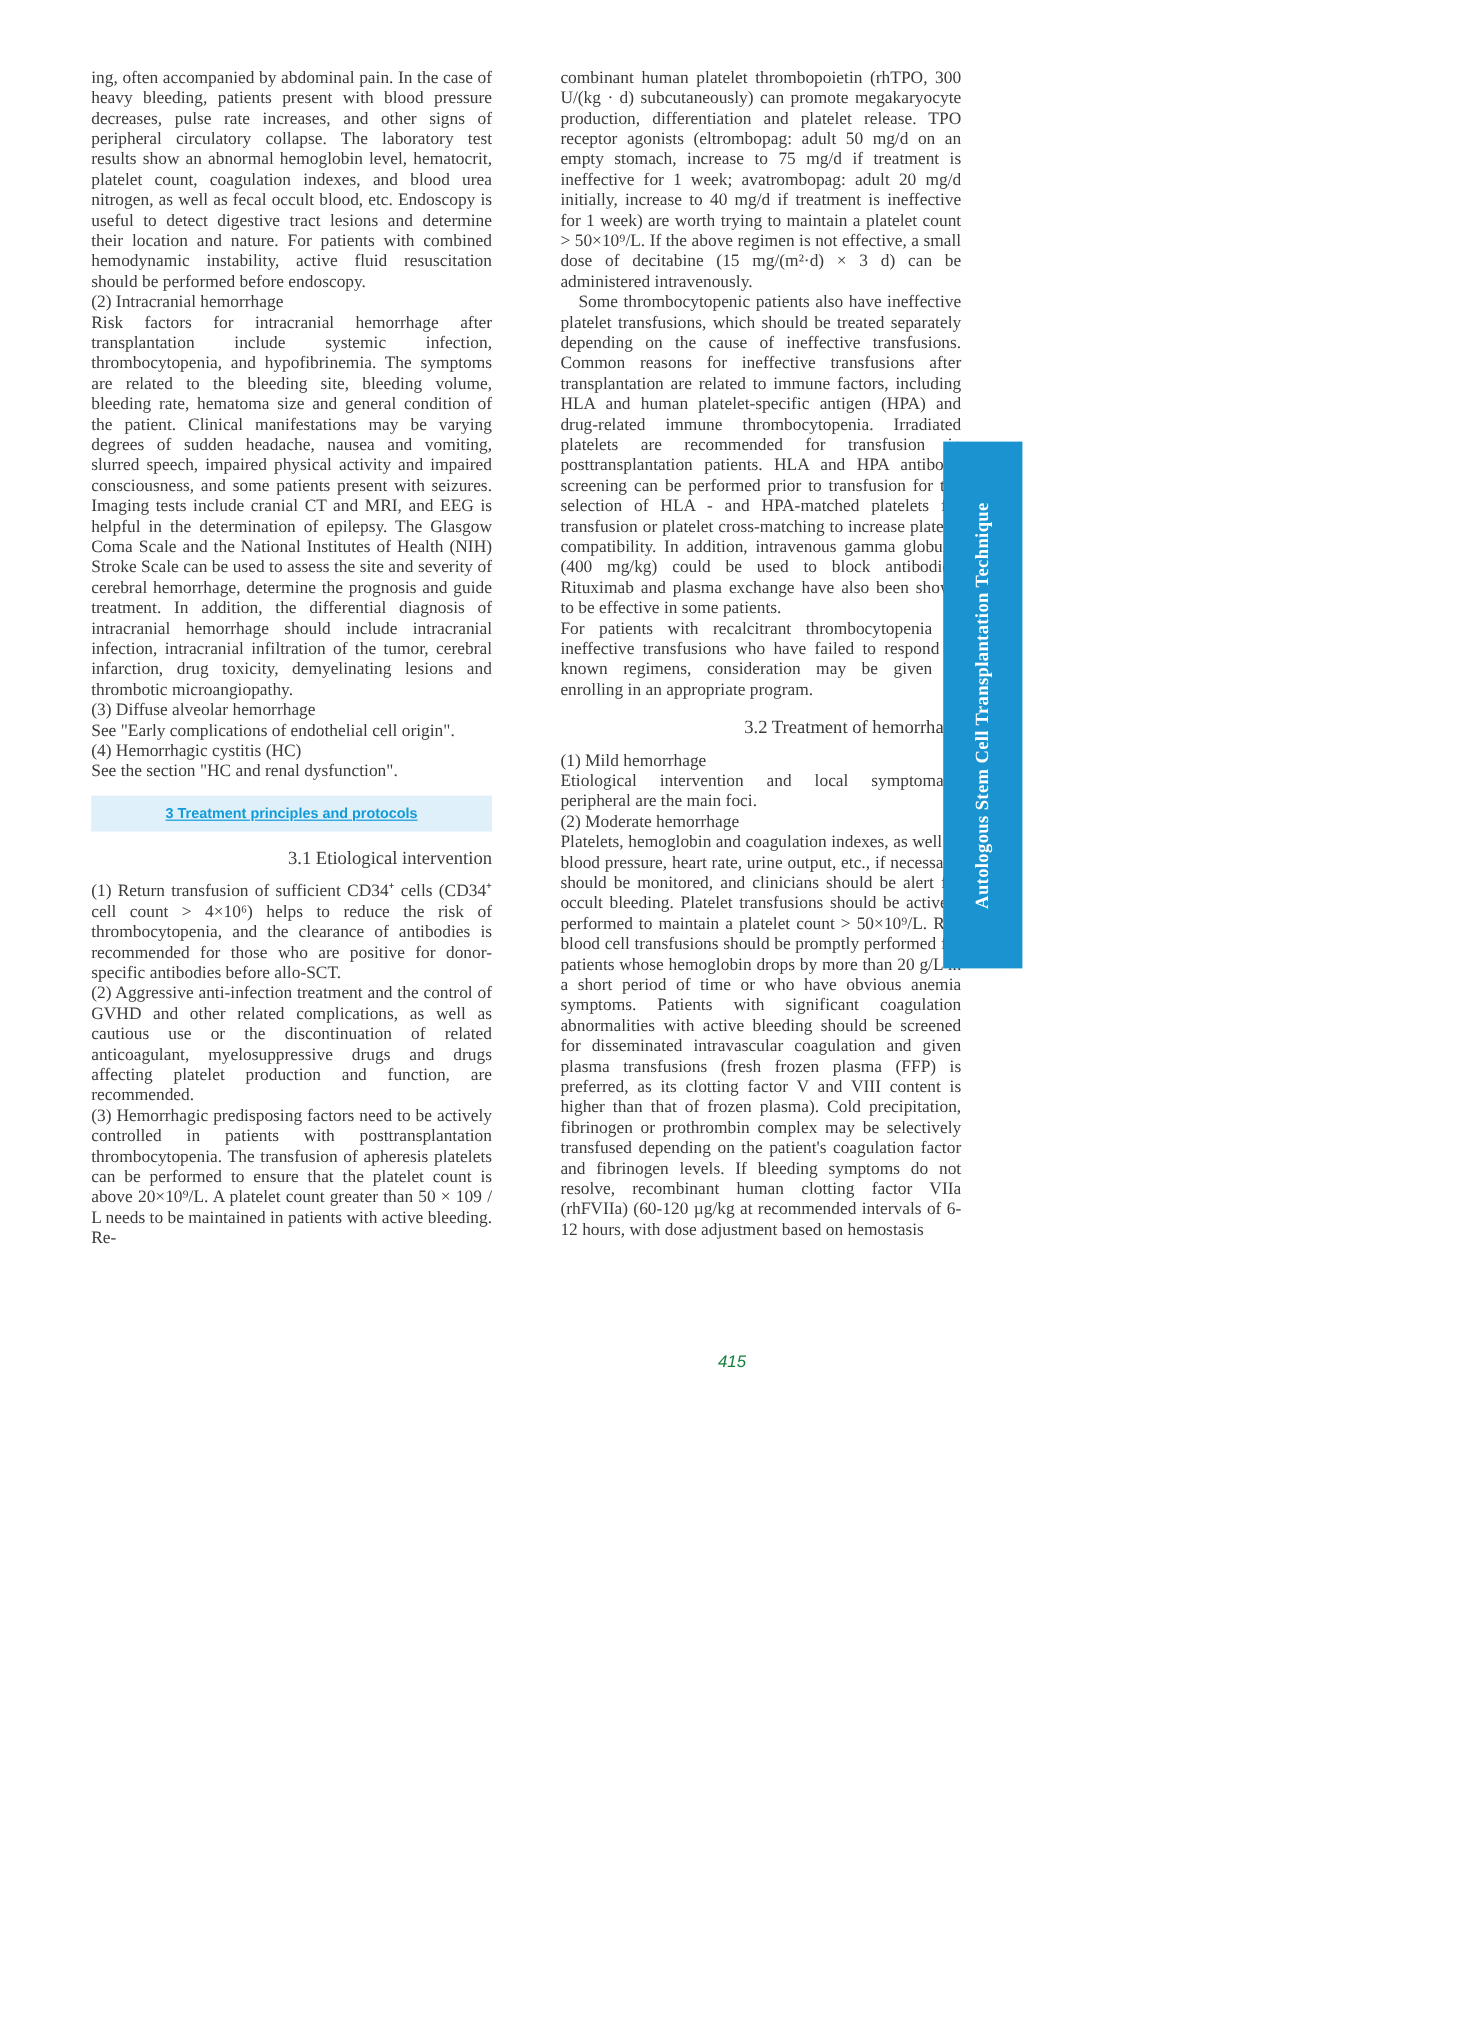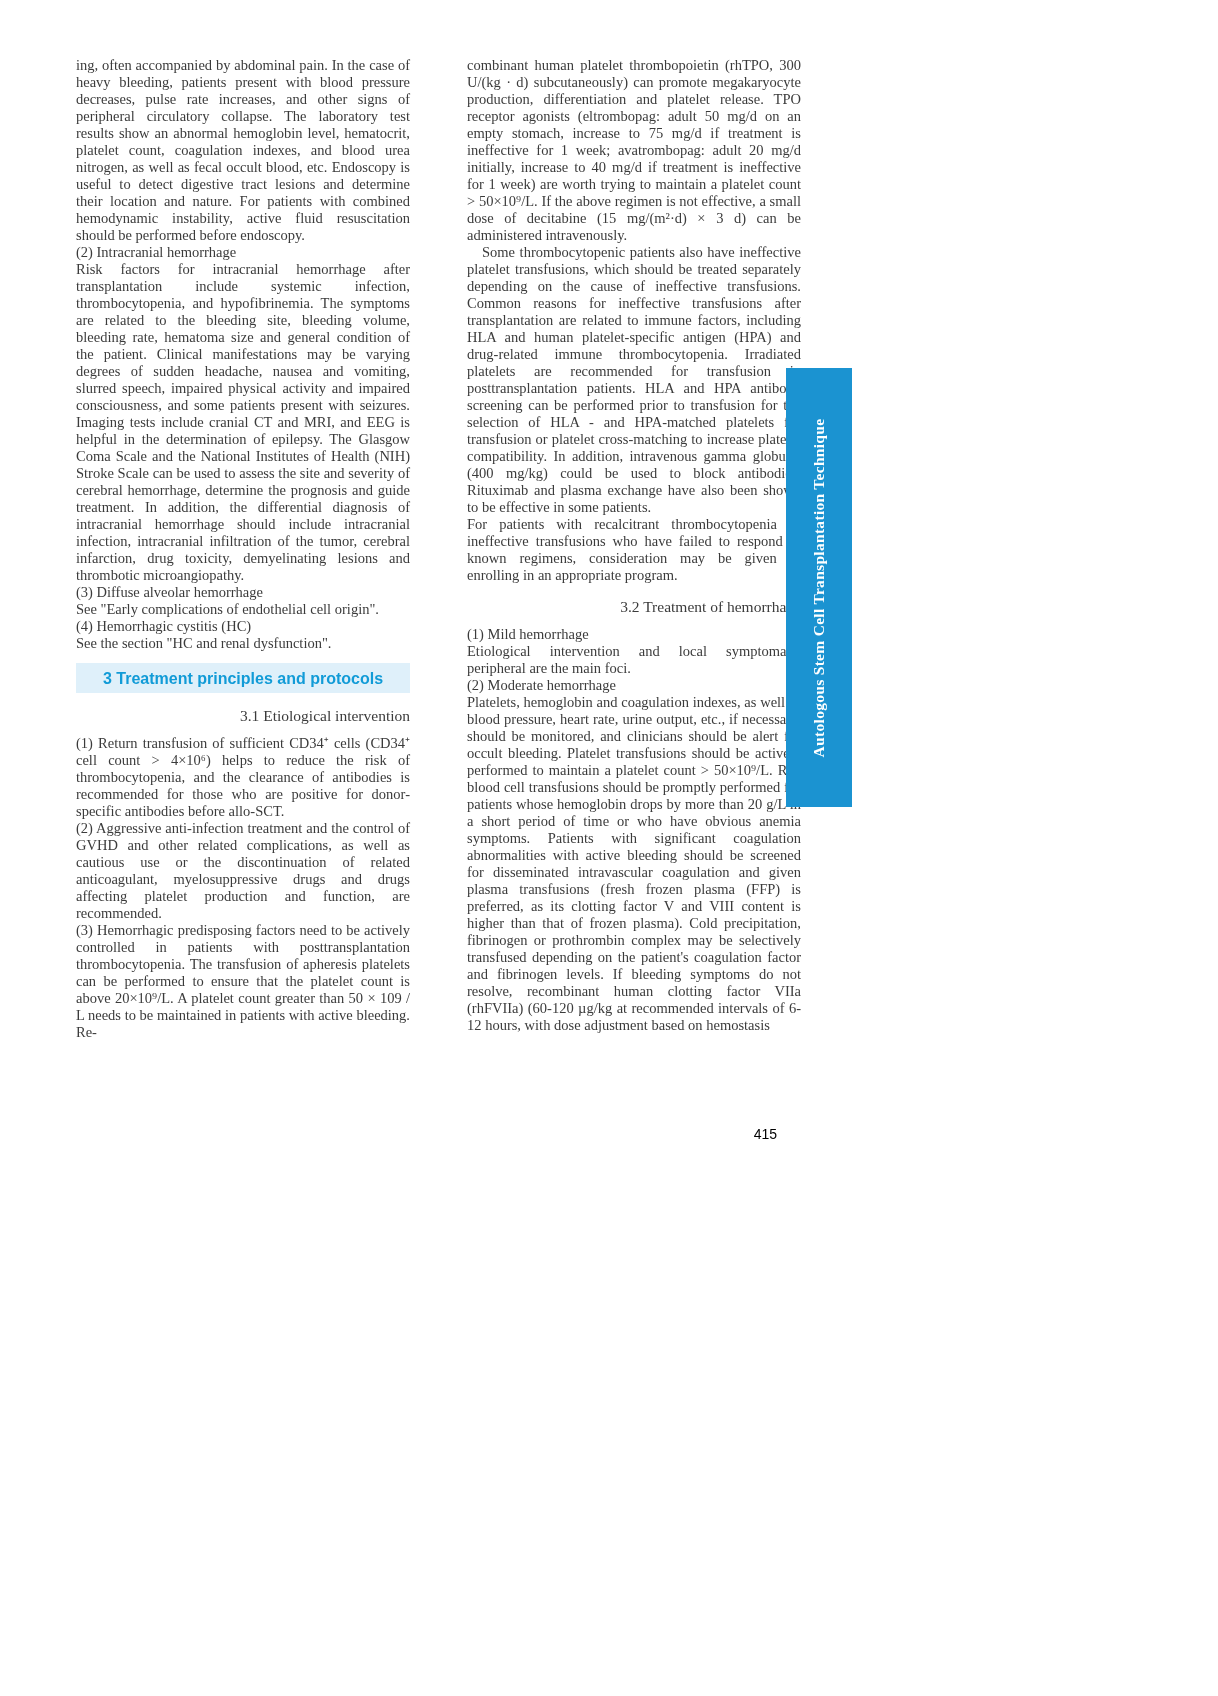--- a/index.html
+++ b/index.html
@@ -22,24 +22,25 @@
   .column.left  { left: 76px; }
   .column.right { left: 467px; }
   .block-para {
     text-align: justify;
     margin: 0;
   }
   .block-para.indent { text-indent: 15px; }
   .block-heading {
     font-family: "Liberation Sans", sans-serif;
     font-weight: bold;
-    font-size: 16px;
+    font-size: 12px;
     text-align: center;
     padding: 7px 0 6px 0;
     margin: 11px 0 14px 0;
+    text-decoration: underline;
   }
   .block-subheading {
     font-size: 15.5px;
     margin: 14px 0 11px 0;
     text-align: right;
   }
   .side-tab {
     position: absolute;
     left: 786px;
     top: 368px;
@@ -55,24 +56,25 @@
     font-family: "Liberation Serif", serif;
     font-weight: bold;
     font-size: 15.5px;
     letter-spacing: 0.3px;
   }
   .page-number {
     position: absolute;
     left: 443px;
     top: 1126px;
     width: 334px;
-    text-align: right;
+    text-align: center;
     font-family: "Liberation Sans", sans-serif;
     font-size: 14px;
-    color: #000000;
+    color: #15803d;
+    font-style: italic;
   }
 </style>
 </head>
 <body>
 
 <div class="page">
 
   <div class="column left">
       <div class="block-para">ing, often accompanied by abdominal pain. In the case of heavy bleeding, patients present with blood pressure decreases, pulse rate increases, and other signs of peripheral circulatory collapse. The laboratory test results show an abnormal hemoglobin level, hematocrit, platelet count, coagulation indexes, and blood urea nitrogen, as well as fecal occult blood, etc. Endoscopy is useful to detect digestive tract lesions and determine their location and nature. For patients with combined hemodynamic instability, active fluid resuscitation should be performed before endoscopy.</div>
       <div class="block-para">(2) Intracranial hemorrhage</div>

